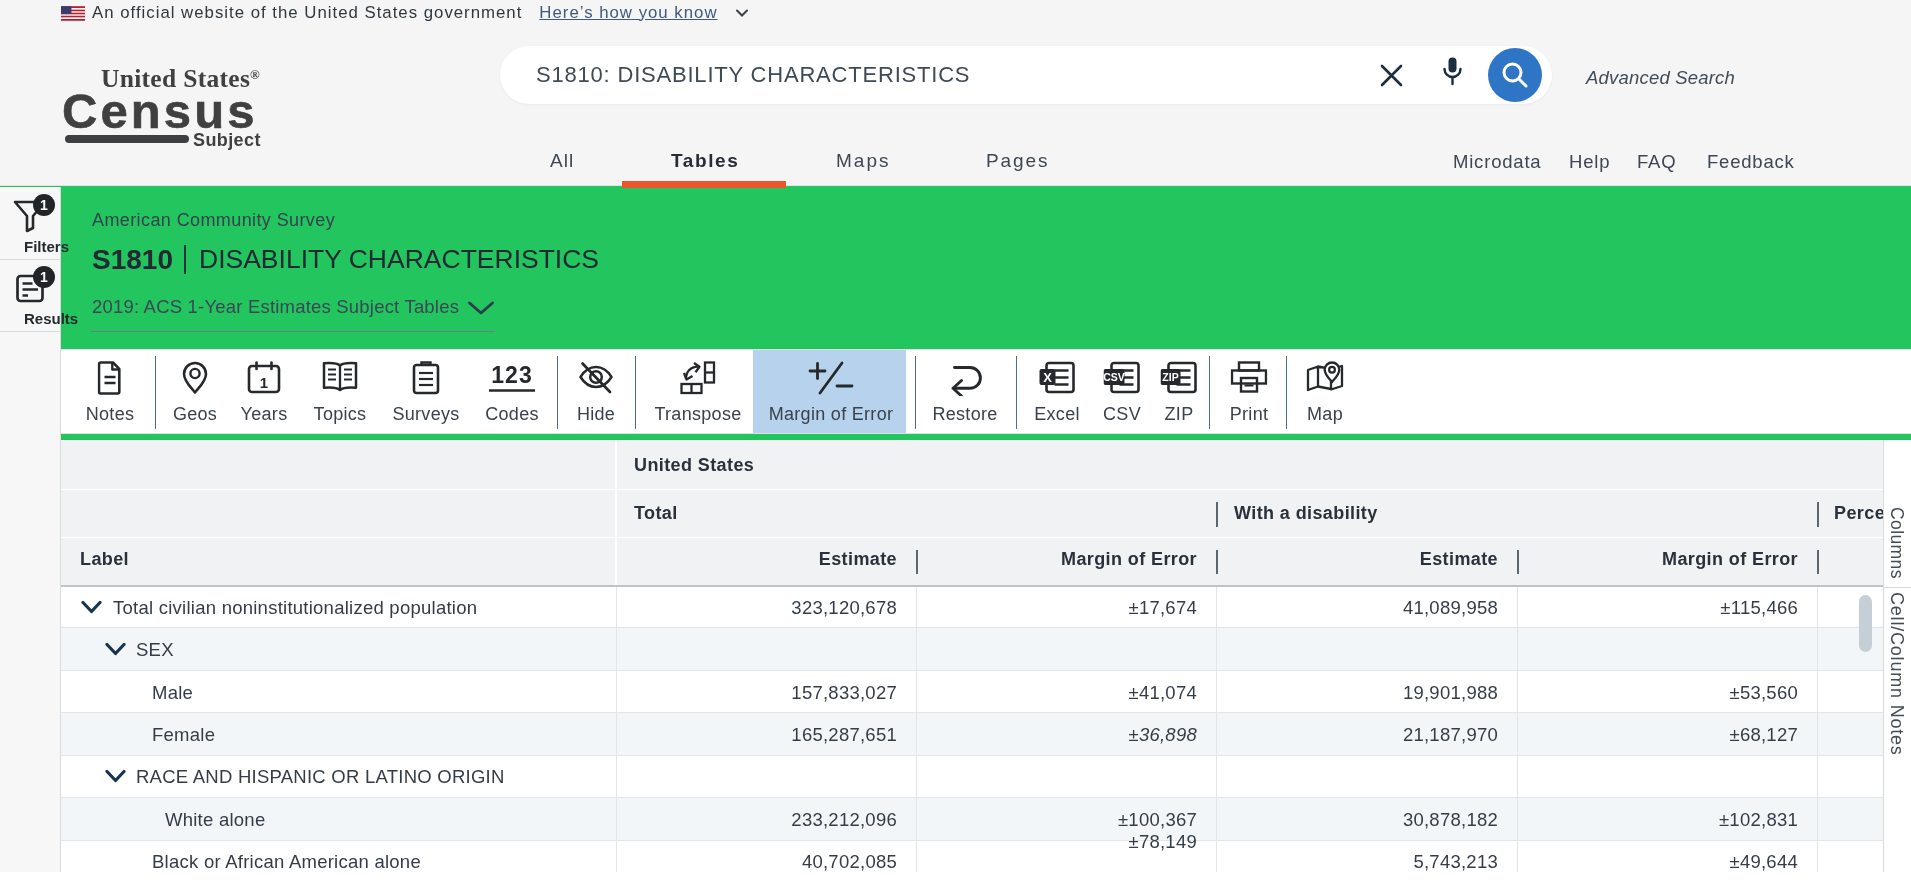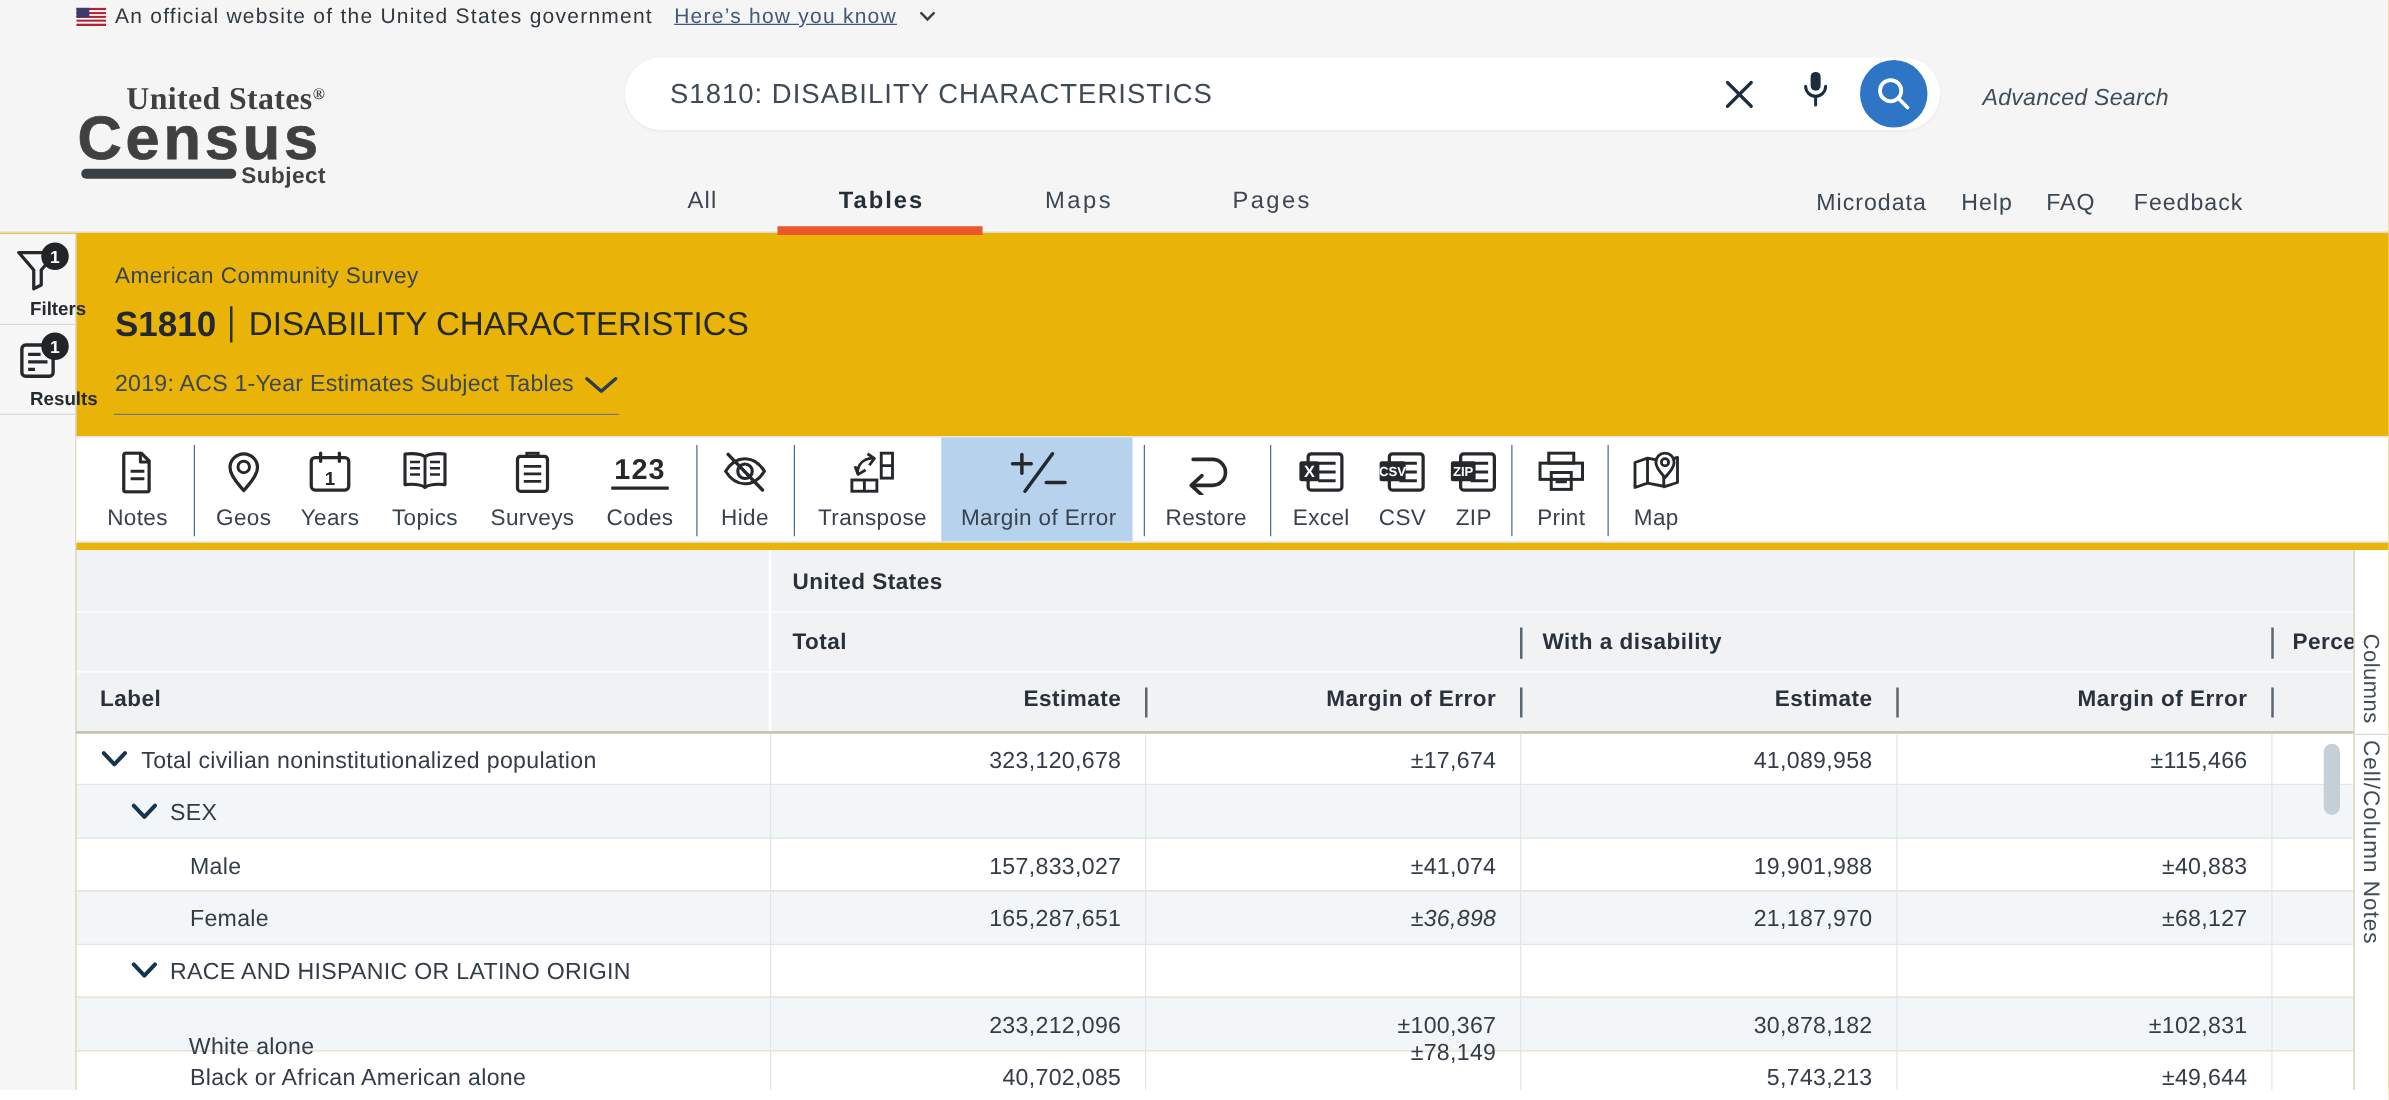--- a/index.html
+++ b/index.html
@@ -1,18 +1,18 @@
 <!DOCTYPE html>
 <html><head>
 <meta charset="utf-8">
 <style>
   * { margin:0; padding:0; box-sizing:border-box; }
   html,body { width:1911px; height:880px; overflow:hidden; }
   body { font-family:"Liberation Sans", sans-serif; background:#fff; }
-  #page { position:relative; width:1911px; height:872px; overflow:hidden; background:#eab308; }
+  #page { position:relative; width:1911px; height:872px; overflow:hidden; background:#22c55e; }
   .abs { position:absolute; }
 
   
   #band { position:absolute; left:0; top:0; width:1911px; height:186px; background:#f5f5f5; border-bottom:1px solid #e3e3e5; }
   #official { position:absolute; left:92px; top:2.5px; font-size:16.8px; letter-spacing:1px; color:#30383f; }
   #official .link { color:#41597a; text-decoration:underline; }
   
   #flag { position:absolute; left:61px; top:5.5px; width:24px; height:15px; }
 
   
@@ -359,34 +359,34 @@
 
     <svg class="chev" style="left:44px; top:201.5px;" width="21" height="15" viewBox="0 0 21 15">
         <path d="M2 2.5 L10.5 11.5 L19 2.5" stroke="#17344f" stroke-width="3.2" fill="none" stroke-linecap="round" stroke-linejoin="round"></path>
       </svg>
     <div class="rtext" style="left:75px; top:199px;">SEX</div>
 
     <div class="rtext" style="left:91px; top:242px;">Male</div>
     <div class="rtext num" style="left:555px; width:281px; top:242px;">157,833,027</div>
     <div class="rtext num" style="left:855px; width:281px; top:242px;">±41,074</div>
     <div class="rtext num" style="left:1156px; width:281px; top:242px;">19,901,988</div>
-    <div class="rtext num" style="left:1456px; width:281px; top:242px;">±40,883</div>
+    <div class="rtext num" style="left:1456px; width:281px; top:242px;">±53,560</div>
 
     <div class="rtext" style="left:91px; top:284px;">Female</div>
     <div class="rtext num" style="left:555px; width:281px; top:284px;">165,287,651</div>
     <div class="rtext num" style="left:855px; width:281px; top:284px;font-style:italic;">±36,898</div>
     <div class="rtext num" style="left:1156px; width:281px; top:284px;">21,187,970</div>
     <div class="rtext num" style="left:1456px; width:281px; top:284px;">±68,127</div>
 
     <svg class="chev" style="left:44px; top:328.5px;" width="21" height="15" viewBox="0 0 21 15">
         <path d="M2 2.5 L10.5 11.5 L19 2.5" stroke="#17344f" stroke-width="3.2" fill="none" stroke-linecap="round" stroke-linejoin="round"></path>
       </svg>
     <div class="rtext" style="left:75px; top:326px;">RACE AND HISPANIC OR LATINO ORIGIN</div>
 
-    <div class="rtext" style="left:90px; top:369px;margin-top:17px;">White alone</div>
+    <div class="rtext" style="left:104px; top:369px;">White alone</div>
     <div class="rtext num" style="left:555px; width:281px; top:369px;">233,212,096</div>
     <div class="rtext num" style="left:855px; width:281px; top:369px;">±100,367</div>
     <div class="rtext num" style="left:1156px; width:281px; top:369px;">30,878,182</div>
     <div class="rtext num" style="left:1456px; width:281px; top:369px;">±102,831</div>
 
     <div class="rtext" style="left:91px; top:411px;">Black or African American alone</div>
     <div class="rtext num" style="left:555px; width:281px; top:411px;">40,702,085</div>
     <div class="rtext num" style="left:855px; width:281px; top:391px;text-align:right;">±78,149</div>
     <div class="rtext num" style="left:1156px; width:281px; top:411px;">5,743,213</div>
     <div class="rtext num" style="left:1456px; width:281px; top:411px;">±49,644</div>

